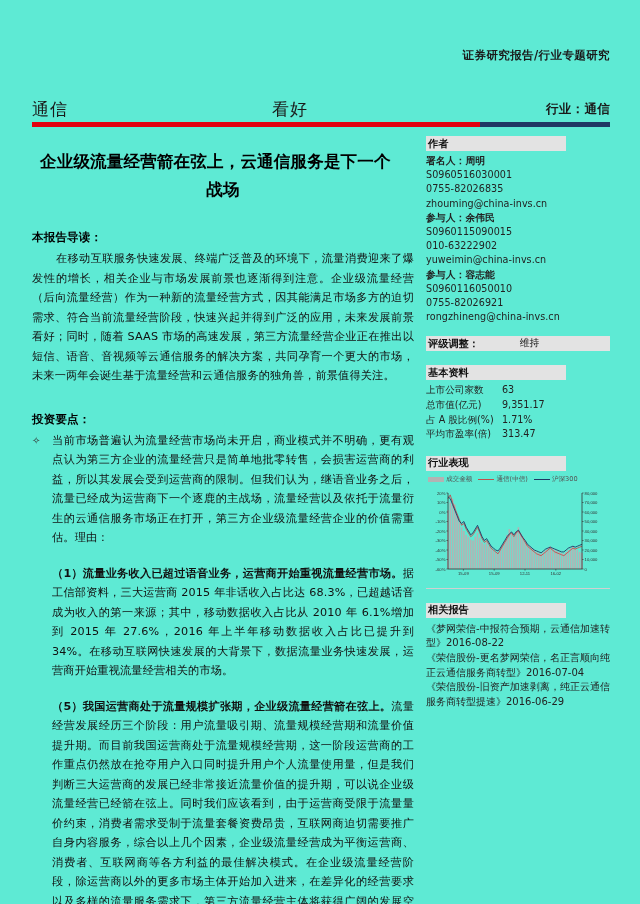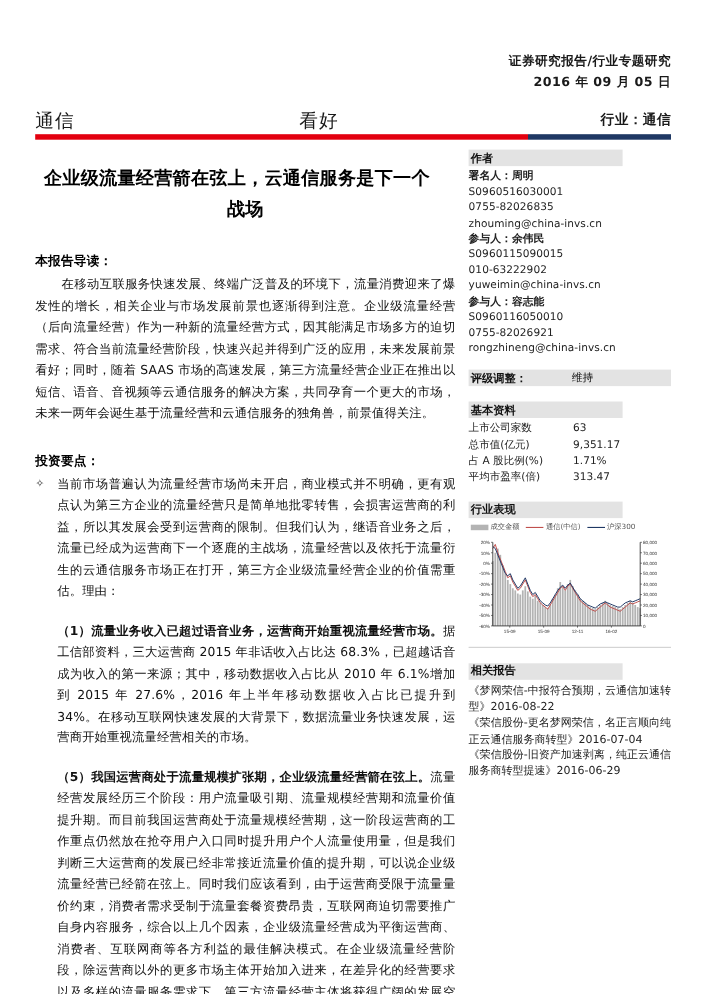--- a/index.html
+++ b/index.html
@@ -7,21 +7,21 @@
     padding: 0;
     background: #8a8a8a;
   }
   body {
     font-family: "DejaVu Sans", "Liberation Sans", sans-serif;
   }
   .page {
     position: relative;
     width: 640px;
     height: 904px;
-    background: #ffffff;
+    background: #5eead4;
     overflow: hidden;
     box-sizing: border-box;
   }
   
   .doc-header {
     position: absolute;
     left: 0; top: 0;
     width: 640px;
     padding: 46px 30px 0 0;
     box-sizing: border-box;
@@ -170,21 +170,20 @@
     margin-top: 12px;
   }
   .rating-label { font-size: 10.2px; font-weight: bold; color: #111; flex: 0 0 auto; }
   .rating-value { font-size: 9.8px; color: #111; flex: 1 1 auto; text-align: center; padding-right: 30px;}
   .kv-table { margin-top: 3px; }
   .kv-row {
     display: flex;
     font-size: 9.6px;
     color: #222;
     line-height: 14.6px;
-    gap: 19px;
   }
   .kv-k { flex: 0 0 76px; }
   .kv-v { flex: 1 1 auto; }
   .sec-gap { height: 14px; }
 
   
   .chart-box {
     width: 184px;
     margin-top: 4px;
   }
@@ -221,21 +220,20 @@
     text-align: justify;
   }
 </style>
 </head>
 <body>
 
 <div class="page">
 
   <div class="doc-header">
     <div class="hdr-line1">证券研究报告/行业专题研究</div>
-    <div class="hdr-line2">2016 年 09 月 05 日</div>
   </div>
 
   <div class="ind-row">
     <div class="ind-name">通信</div>
     <div class="ind-rating">看好</div>
     <div class="ind-sector">行业：通信</div>
   </div>
 
   <div class="rule-bar">
     <div class="rule-red"></div>

